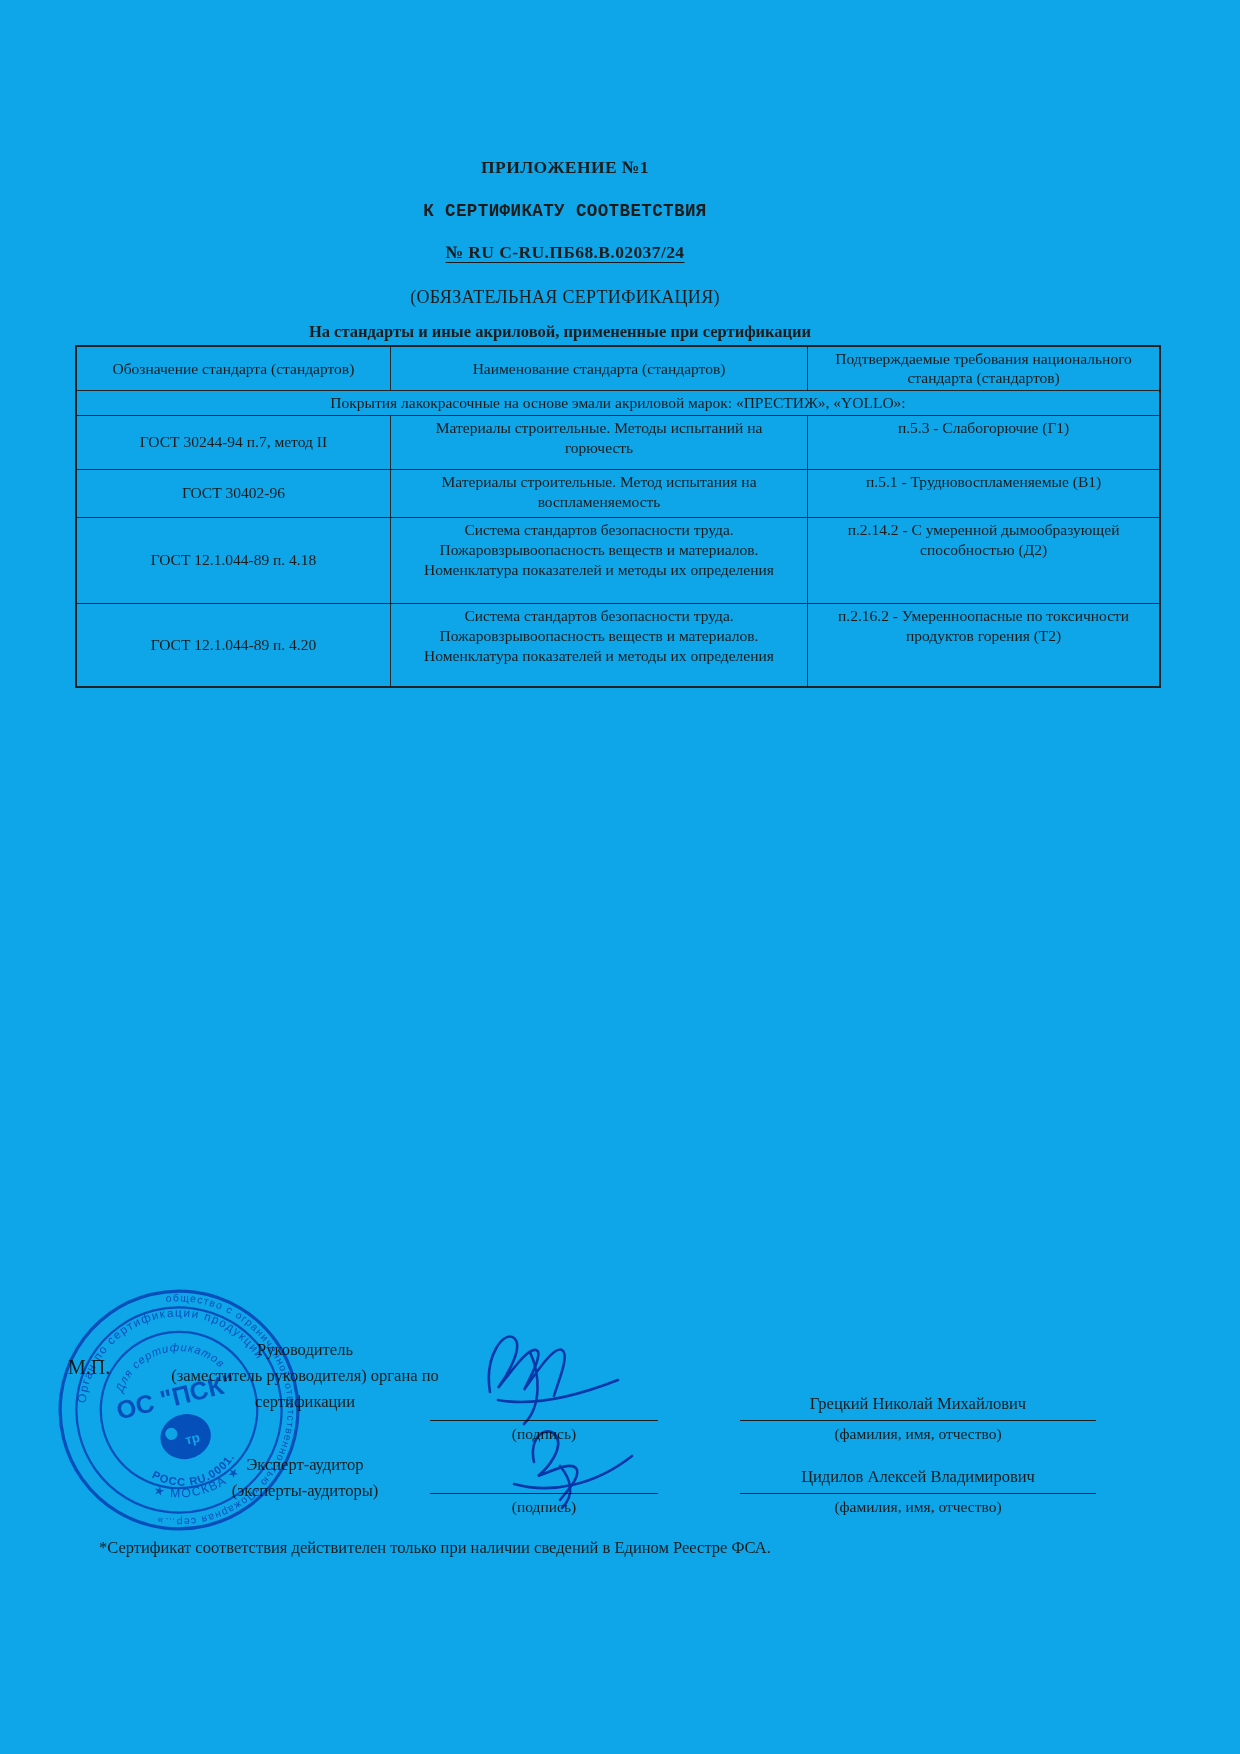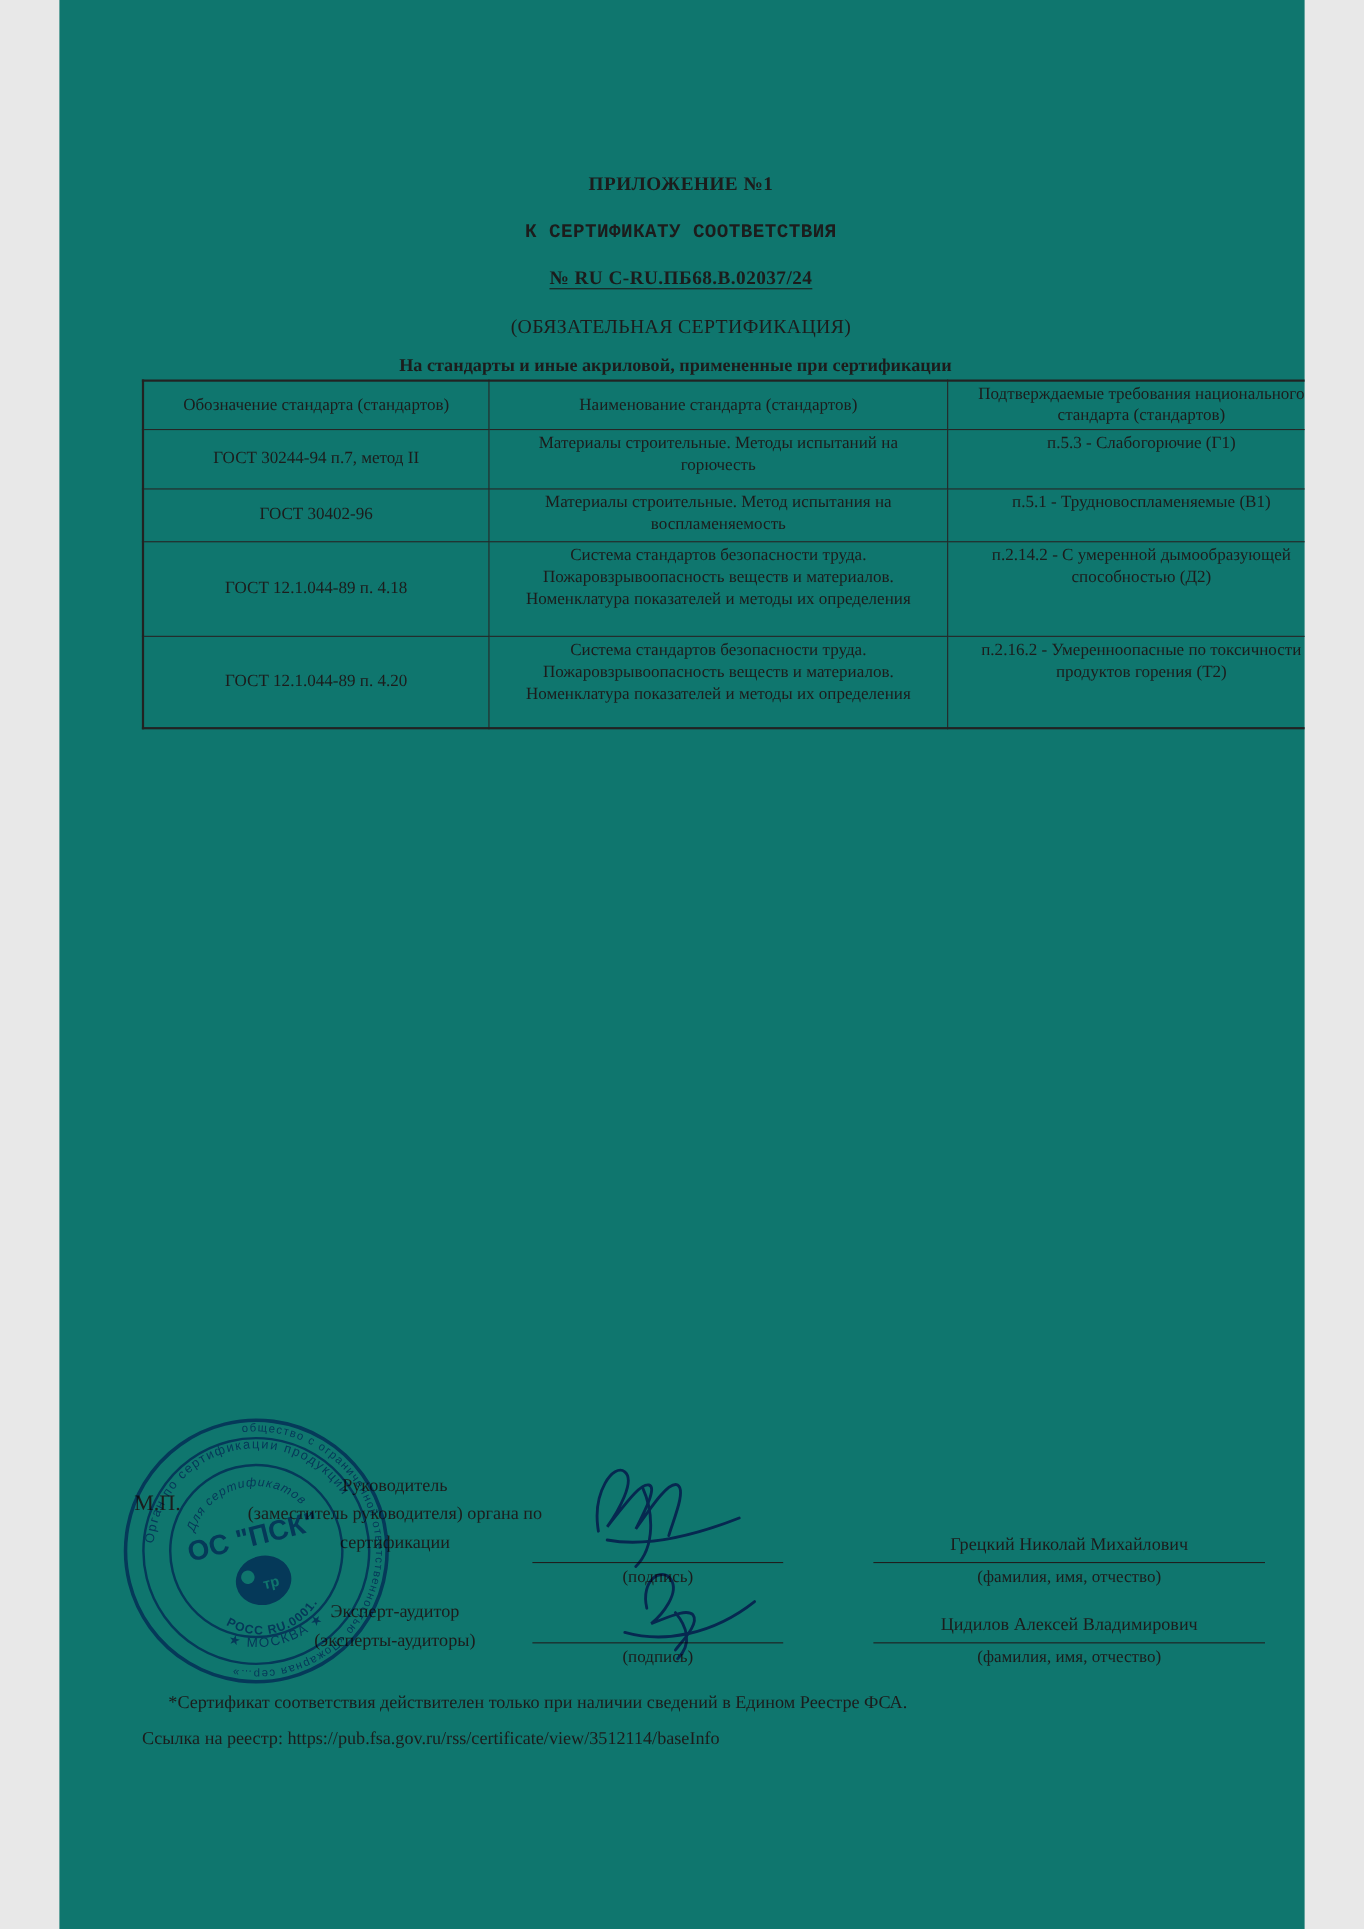--- a/index.html
+++ b/index.html
@@ -1,21 +1,21 @@
 <!DOCTYPE html>
 <html lang="ru"><head>
 <meta charset="utf-8">
 <style>
   * { margin:0; padding:0; box-sizing:border-box; }
   html,body { background:#e8e8e8; }
   .page {
     position:relative;
-    width:1132px; height:1754px;
+    width:1240px; height:1754px;
     margin:0 auto;
-    background:#0f766e;
+    background:#0ea5e9;
     font-family:"Liberation Serif", serif;
     color:#1c1c1c;
     overflow:hidden;
   }
   
   .doc-header { position:absolute; left:0; top:0; width:1130px; text-align:center; }
   .hline { position:absolute; width:100%; font-weight:bold; font-size:17.5px; letter-spacing:.4px; }
   .h1 { top:157px; }
   .h2 { top:201px;font-family:Liberation Mono, monospace; }
   .h3 { top:242px; }
@@ -88,20 +88,23 @@
 
   <div class="tbl-title">На стандарты и иные акриловой, примененные при сертификации</div>
 
   <table class="standards">
     <tbody>
       <tr class="hdr">
         <th class="c1">Обозначение стандарта (стандартов)</th>
         <th class="c2">Наименование стандарта (стандартов)</th>
         <th class="c3">Подтверждаемые требования национального стандарта (стандартов)</th>
       </tr>
+      <tr class="group">
+        <td colspan="3">Покрытия лакокрасочные на основе эмали акриловой марок: «ПРЕСТИЖ», «YOLLO»:</td>
+      </tr>
       <tr class="r1">
         <td class="c1">ГОСТ 30244-94 п.7, метод II</td>
         <td class="c2">Материалы строительные. Методы испытаний на горючесть</td>
         <td class="c3">п.5.3 - Слабогорючие (Г1)</td>
       </tr>
       <tr class="r2">
         <td class="c1">ГОСТ 30402-96</td>
         <td class="c2">Материалы строительные. Метод испытания на воспламеняемость</td>
         <td class="c3">п.5.1 - Трудновоспламеняемые (В1)</td>
       </tr>
@@ -188,15 +191,14 @@
   </svg>
   <svg class="autograph sig-b" viewBox="0 0 150 92">
     <g stroke="#5d55b8" stroke-width="2.6" fill="none" stroke-linecap="round">
       <path d="M36,44 C30,18 50,6 58,18 C66,30 50,50 40,58 C56,52 72,44 78,50 C84,58 68,74 62,82"></path>
       <path d="M62,48 C72,60 78,76 64,90"></path>
       <path d="M16,66 C52,76 96,68 134,38"></path>
     </g>
   </svg>
 
   <div class="footnote fn-1">*Сертификат соответствия действителен только при наличии сведений в Едином Реестре ФСА.</div>
-  <div class="footnote fn-2">Ссылка на реестр: https://pub.fsa.gov.ru/rss/certificate/view/3512114/baseInfo</div>
 
 </div>
 
 </body></html>

